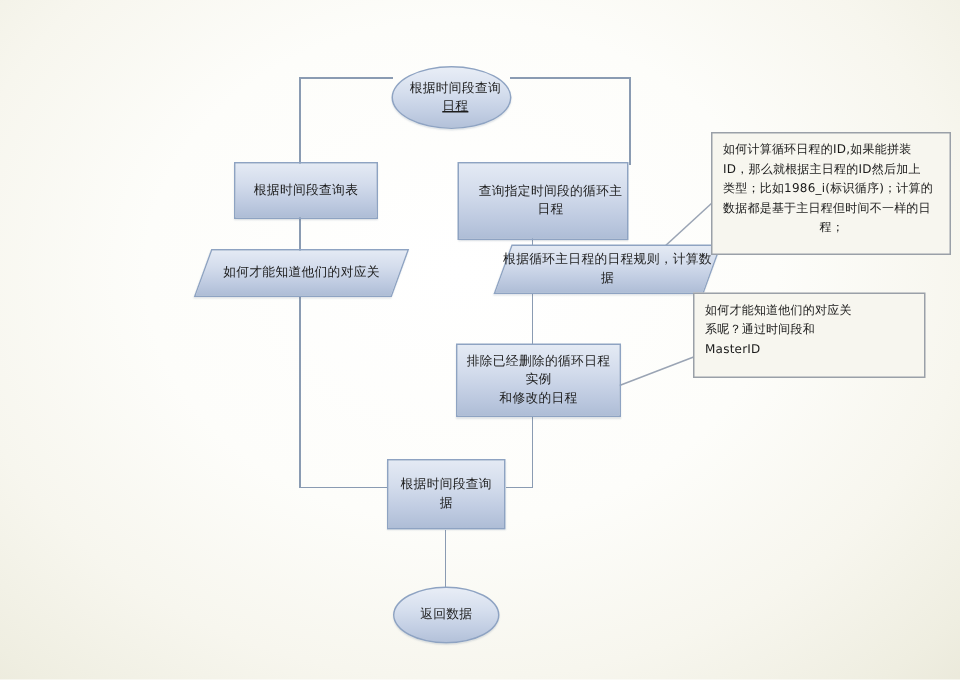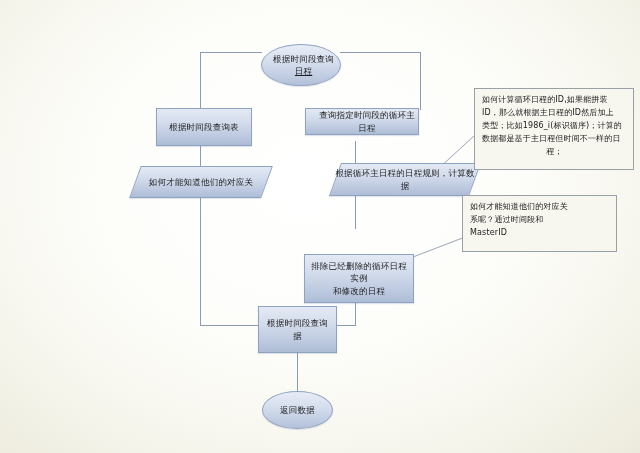--- a/index.html
+++ b/index.html
@@ -144,30 +144,30 @@
 
   <div class="node proc" style="left:156px; top:108px; width:96px; height:38px;">
     <span>根据时间段查询表</span>
   </div>
 
   <div class="data-shape" style="left:135px; top:166px; width:132px; height:32px;">
     <div class="skewbox"></div>
     <div class="dlabel">如何才能知道他们的对应关</div>
   </div>
 
-  <div class="node proc" style="left:305px; top:108px; width:114px; height:27px;padding-left:10px;">
+  <div class="node proc" style="left:305px; top:108px; width:114px; height:52px;padding-left:10px;">
     <span>查询指定时间段的循环主日程</span>
   </div>
 
   <div class="data-shape" style="left:297px; top:163px; width:140px; height:33px;margin-left:38px;">
     <div class="skewbox"></div>
     <div class="dlabel">根据循环主日程的日程规则，计算数据</div>
   </div>
 
-  <div class="node proc" style="left:304px; top:229px; width:110px; height:49px;margin-top:25px;">
+  <div class="node proc" style="left:304px; top:229px; width:110px; height:49px;">
     <div style="padding:0 4px;">
       <span style="display:block;">排除已经删除的循环日程实例</span>
       <span style="display:block;">和修改的日程</span>
     </div>
   </div>
 
   <div class="node proc" style="left:258px; top:306px; width:79px; height:47px;">
     <div style="padding:0 3px;">
       <span style="display:block;">根据时间段查询</span>
       <span style="display:block;">据</span>

